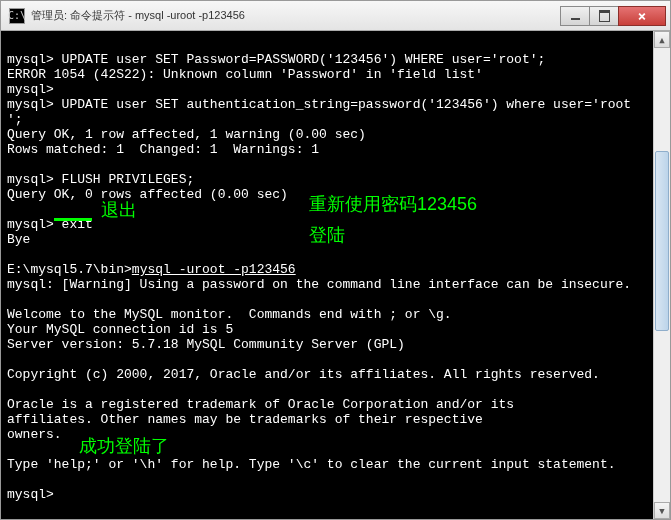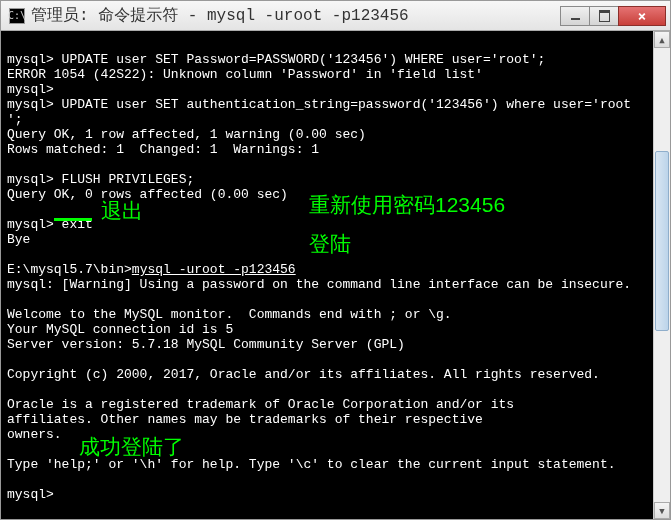--- a/index.html
+++ b/index.html
@@ -34,23 +34,23 @@
       border: 1px solid #999;
       margin-right: 6px;
       display: flex;
       align-items: center;
       justify-content: center;
       font-size: 10px;
       color: #ccc;
     }
     .titlebar-text {
       flex: 1;
-      font-size: 16px;
+      font-size: 11px;
       color: #333;
-      font-family: Liberation Mono, monospace;
+      font-family: Liberation Sans, sans-serif;
     }
     .win-btns { display: flex; gap: 0; }
     .win-btn {
       width: 30px;
       height: 20px;
       border: 1px solid #8a8a8a;
       background: linear-gradient(to bottom, #f0f0f0, #d5d5d5);
       font-size: 11px;
       display: flex;
       align-items: center;
@@ -78,21 +78,21 @@
       color: #fff;
       white-space: pre;
       overflow: hidden;
       position: relative;
     }
     .cmd-underline { text-decoration: underline; }
     .annotation {
       position: absolute;
       color: #00ff00;
       font-family: "SimSun", sans-serif;
-      font-size: 21px;
+      font-size: 18px;
       font-weight: normal;
       pointer-events: none;
     }
     .anno-line {
       position: absolute;
       height: 3px;
       background: #00ff00;
     }
     .scrollbar {
       position: absolute;
@@ -167,21 +167,21 @@
 <span>affiliates. Other names may be trademarks of their respective</span>
 <span>owners.</span>
 <span></span>
 <span>Type 'help;' or '\h' for help. Type '\c' to clear the current input statement.</span>
 <span></span>
 <span>mysql&gt;</span>
 
     <div class="anno-line" style="left:53px; top:187px; width:38px;"></div>
     <div class="annotation" style="left:100px; top:172px;">退出</div>
     <div class="annotation" style="left:308px; top:166px;">重新使用密码123456</div>
-    <div class="annotation" style="left:308px; top:197px;margin-top:8px;">登陆</div>
+    <div class="annotation" style="left:308px; top:197px;">登陆</div>
     <div class="annotation" style="left:78px; top:408px;">成功登陆了</div>
   </div>
 
   <div class="scrollbar">
     <div class="sb-btn">▲</div>
     <div class="sb-thumb"></div>
     <div class="sb-btn down">▼</div>
   </div>
 </div>
 

